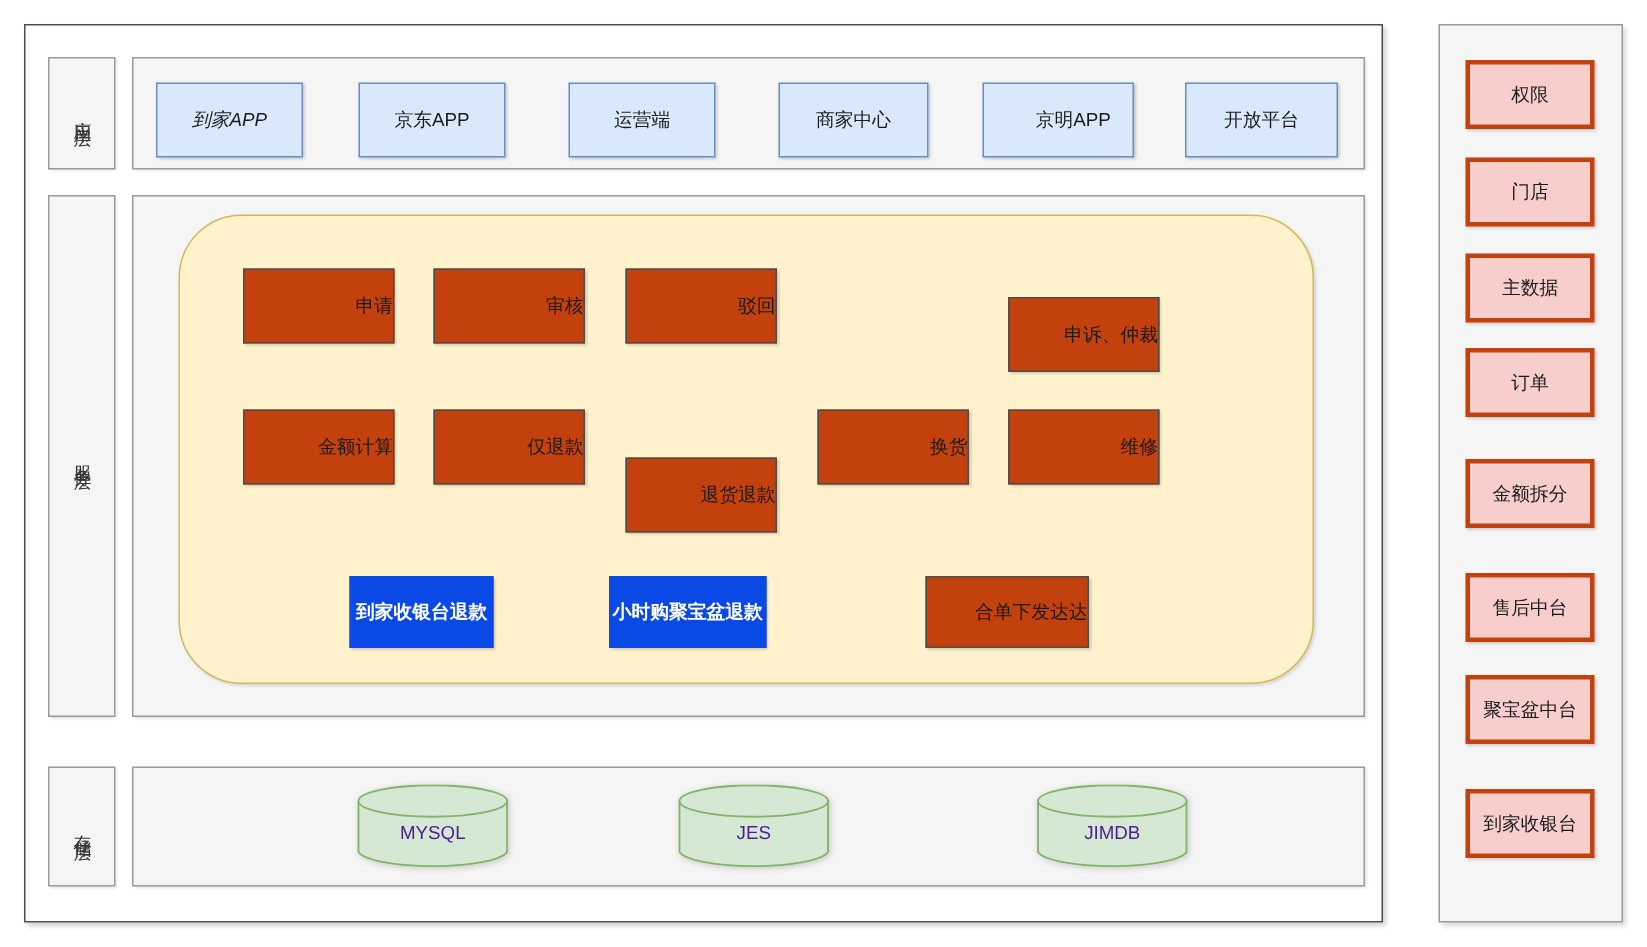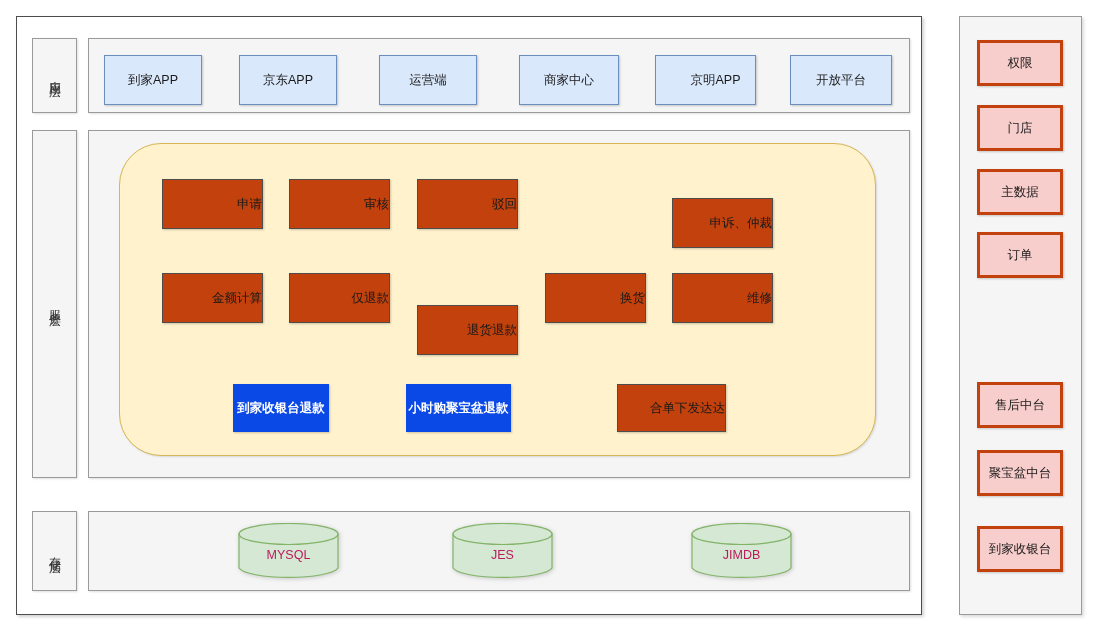--- a/index.html
+++ b/index.html
@@ -68,38 +68,38 @@
     border-radius:42px;
     box-shadow:1px 1px 2px rgba(0,0,0,.12);
   }
 
   
   .cyl{position:absolute;}
   .cyl svg{display:block;filter:drop-shadow(1px 1px 2px rgba(0,0,0,.18));}
   .cyl .cyl-label{
     position:absolute;left:0;top:0;width:100%;height:100%;
     display:flex;align-items:center;justify-content:center;
-    font-size:12.5px;color:#be185d;
+    font-size:12.5px;color:#4c1d95;
     padding-top:8px;box-sizing:border-box;
     pointer-events:none;
   }
 </style>
 </head>
 <body>
 
 <div class="canvas">
 
   <div class="outer-frame"></div>
 
   <div class="layer-label" style="left:32px;top:38px;width:45px;height:75px;">
     <span class="vtext">应用层</span>
   </div>
   <div class="layer-panel" style="left:88px;top:38px;width:822px;height:75px;"></div>
 
-  <div class="node blue-soft" style="left:104px;top:55px;width:98px;height:50px;">
+  <div class="node blue-soft" style="left:104px;top:55px;width:98px;height:50px;font-style:italic;">
     <span>到家APP</span>
   </div>
   <div class="node blue-soft" style="left:239px;top:55px;width:98px;height:50px;">
     <span>京东APP</span>
   </div>
   <div class="node blue-soft" style="left:379px;top:55px;width:98px;height:50px;">
     <span>运营端</span>
   </div>
   <div class="node blue-soft" style="left:519px;top:55px;width:100px;height:50px;">
     <span>商家中心</span>
@@ -193,20 +193,23 @@
   </div>
   <div class="node pink" style="left:977px;top:105px;width:86px;height:46px;">
     <span>门店</span>
   </div>
   <div class="node pink" style="left:977px;top:169px;width:86px;height:46px;align-items:center;">
     <span>主数据</span>
   </div>
   <div class="node pink" style="left:977px;top:232px;width:86px;height:46px;">
     <span>订单</span>
   </div>
+  <div class="node pink" style="left:977px;top:306px;width:86px;height:46px;">
+    <span>金额拆分</span>
+  </div>
   <div class="node pink" style="left:977px;top:382px;width:86px;height:46px;">
     <span>售后中台</span>
   </div>
   <div class="node pink" style="left:977px;top:450px;width:86px;height:46px;">
     <span>聚宝盆中台</span>
   </div>
   <div class="node pink" style="left:977px;top:526px;width:86px;height:46px;">
     <span>到家收银台</span>
   </div>
 

